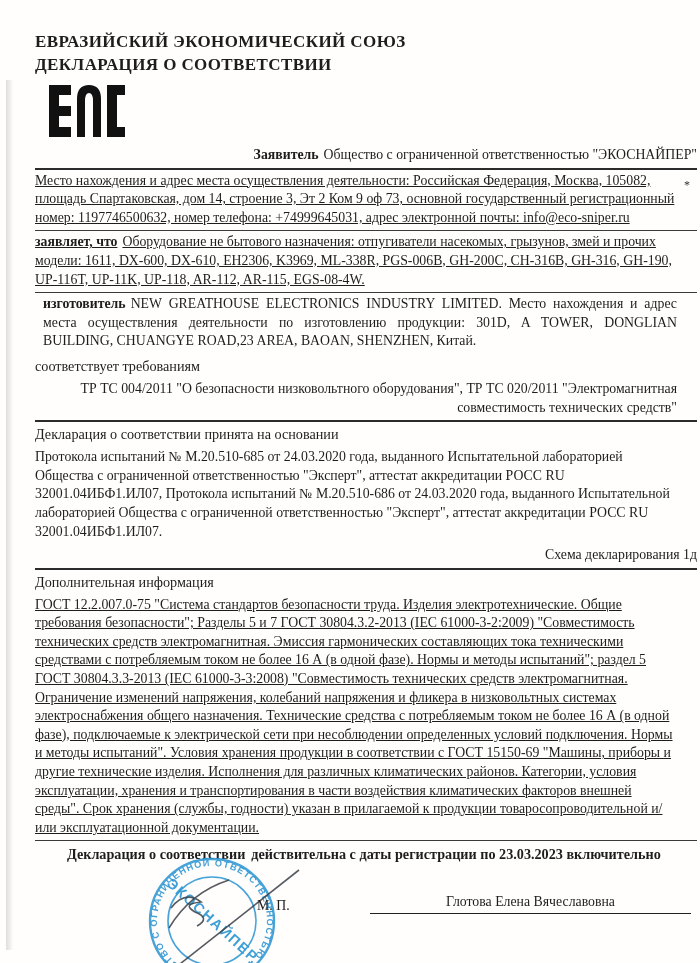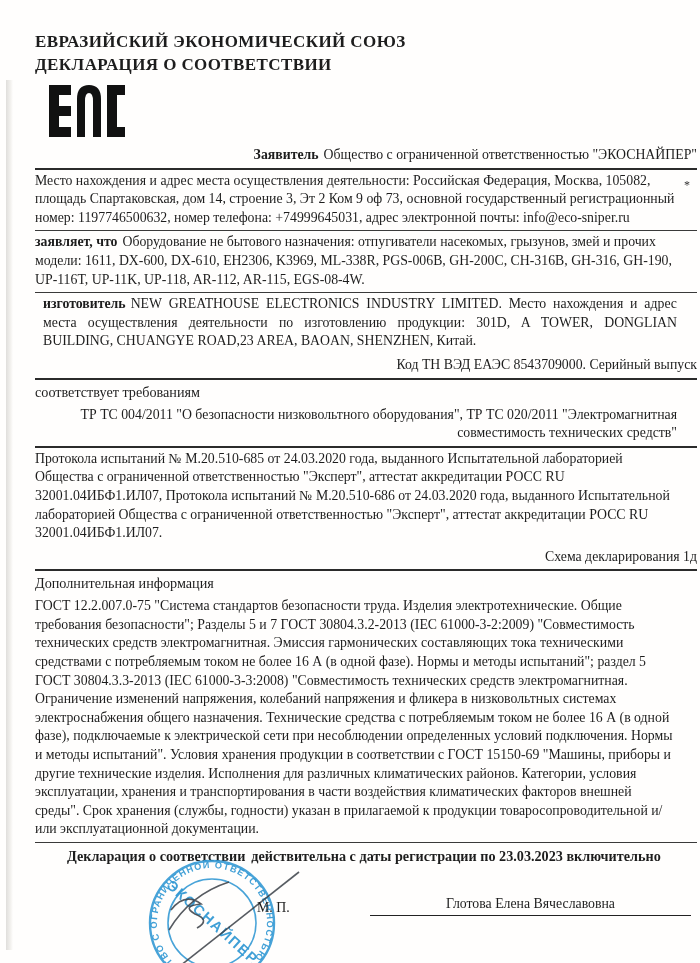--- a/index.html
+++ b/index.html
@@ -21,21 +21,21 @@
   .scan-edge{
     position:absolute;left:6px;top:80px;width:7px;height:870px;
     background:linear-gradient(to right,#b9b7b2,#e7e5e0 70%,transparent);
     opacity:.45;pointer-events:none;
   }
   .titles{ text-align:left; font-weight:bold; font-size:17px; line-height:23px; letter-spacing:.4px; margin-right:30px;}
   .eac-wrap{ margin:8px 0 4px 12px; height:56px;}
   .row{ font-size:13.8px; line-height:18.6px; padding:2px 0 3px 0;}
   .row .b{ font-weight:bold; margin-right:5px;}
   .hr2{ border-bottom:2px solid #2b2b2b;text-align:right; }
-  .hr1{ border-bottom:1.5px solid #3a3a3a; }
+  .hr1{ border-bottom:1.5px solid #3a3a3a;text-decoration:underline; }
   .just{ text-align:justify;margin-left:8px; }
   .pr{ padding-right:20px; }
   .heading{ font-weight:normal; font-size:14.2px; line-height:19px; padding:3px 0 2px 0;}
   .validity{ font-weight:bold; font-size:14.2px; line-height:19px; padding:4px 0 0 0;margin-left:32px;}
   .validity .v2{ margin-left:6px;}
   .sigarea{ position:relative; height:106px; margin-top:6px;}
   .mp{ position:absolute; left:222px; top:28px; font-size:13.8px;}
   .sig-right{ position:absolute; left:335px; top:24px; right:6px; text-align:center;}
   .sig-right .name{ font-size:13.8px; padding-bottom:3px; border-bottom:1.4px solid #222;}
   .stamp{ position:absolute; left:74px; top:-52px; width:206px; height:200px; pointer-events:none;}
@@ -73,30 +73,28 @@
 
 
   <div class="row hr1 pr">
     <span class="b">заявляет, что</span><span>Оборудование не бытового назначения: отпугиватели насекомых, грызунов, змей и прочих модели: 1611, DX-600, DX-610, EH2306, K3969, ML-338R, PGS-006B, GH-200C, CH-316B, GH-316, GH-190, UP-116T, UP-11K, UP-118, AR-112, AR-115, EGS-08-4W.</span>
   </div>
 
   <div class="row just pr">
     <span class="b">изготовитель</span><span>NEW GREATHOUSE ELECTRONICS INDUSTRY LIMITED. Место нахождения и адрес места осуществления деятельности по изготовлению продукции: 301D, A TOWER, DONGLIAN BUILDING, CHUANGYE ROAD,23 AREA, BAOAN, SHENZHEN, Китай.</span>
   </div>
 
-  <div class="row hr2">
-    <span>Код ТН ВЭД ЕАЭС 8543709000. Серийный выпуск</span>
-  </div>
 
   <div class="heading">соответствует требованиям</div>
 
   <div class="row hr2 pr">
     <span>ТР ТС 004/2011 "О безопасности низковольтного оборудования", ТР ТС 020/2011 "Электромагнитная совместимость технических средств"</span>
   </div>
 
+  <div class="heading">Декларация о соответствии принята на основании</div>
 
   <div class="row pr">
     <span>Протокола испытаний № М.20.510-685 от 24.03.2020 года, выданного Испытательной лабораторией Общества с ограниченной ответственностью "Эксперт", аттестат аккредитации РОСС RU 32001.04ИБФ1.ИЛ07, Протокола испытаний № М.20.510-686 от 24.03.2020 года, выданного Испытательной лабораторией Общества с ограниченной ответственностью "Эксперт", аттестат аккредитации РОСС RU 32001.04ИБФ1.ИЛ07.</span>
   </div>
 
   <div class="row hr2">
     <span>Схема декларирования 1д</span>
   </div>
 
   <div class="heading">Дополнительная информация</div>

